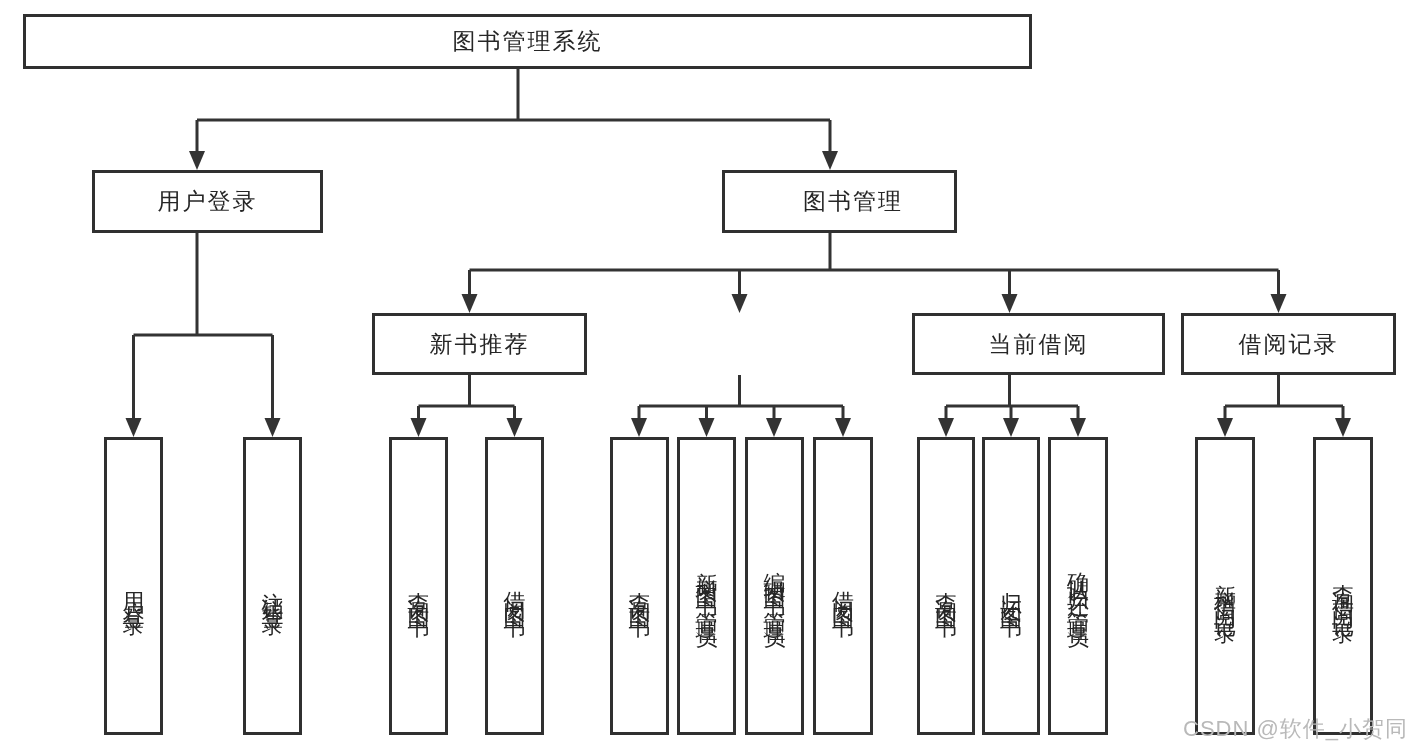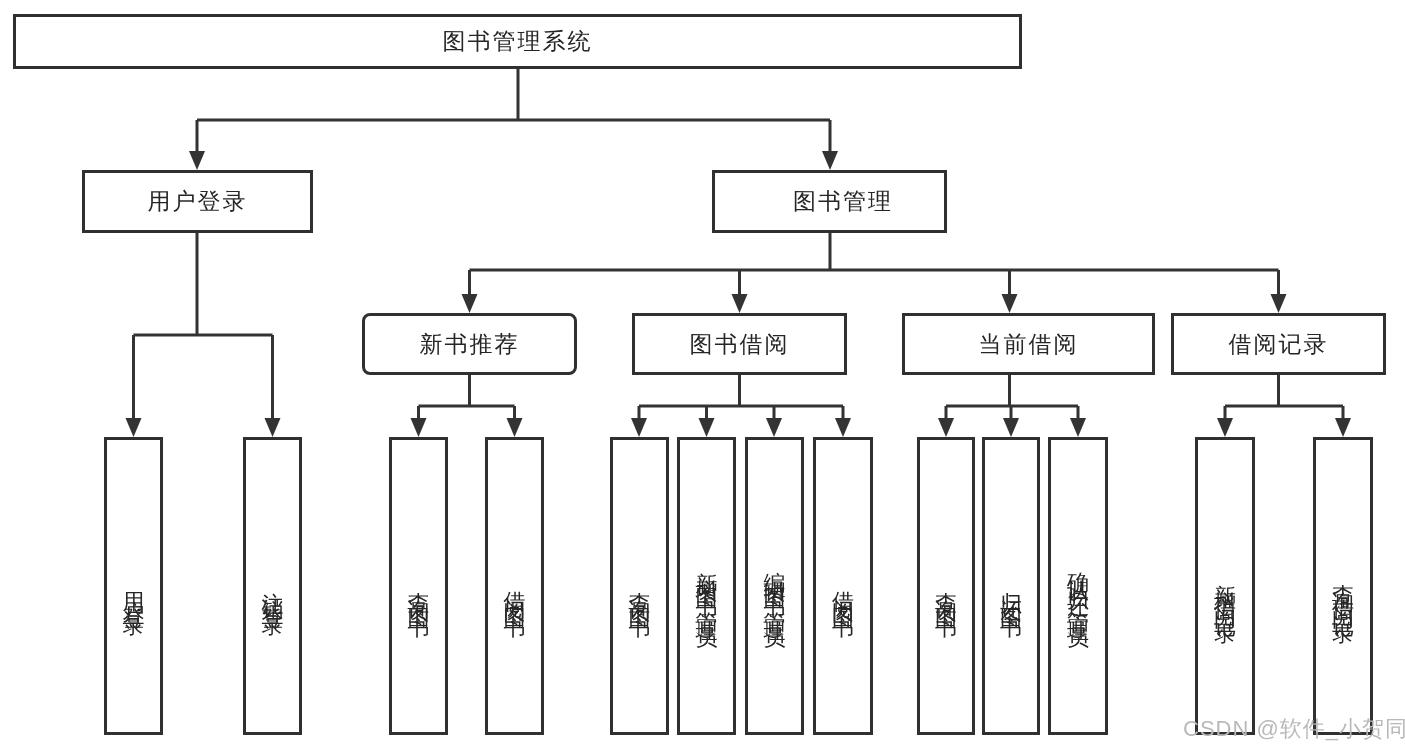--- a/index.html
+++ b/index.html
@@ -30,34 +30,35 @@
     color: #262626;
     display: flex;
     align-items: center;
     justify-content: center;
     text-align: center;
   }
   .node.h {
     font-size: 23px;
     letter-spacing: 2px;
     line-height: 1;
+    margin-left: 10px;
   }
   .node.v {
     writing-mode: vertical-rl;
     text-orientation: mixed;
     font-size: 22px;
     letter-spacing: 8px;
     line-height: 1;
     padding-top: 8px;
   }
   
   #n-root          { left: 13px;  top: 14px;  width: 1009px; height: 55px; }
   #n-user-login    { left: 82px;  top: 170px; width: 231px;  height: 63px; }
   #n-book-mgmt     { left: 712px; top: 170px; width: 235px;  height: 63px; padding-left: 27px; }
-  #n-new-book-rec  { left: 362px; top: 313px; width: 215px;  height: 62px; border-radius: 8px; }
+  #n-new-book-rec  { left: 362px; top: 313px; width: 215px;  height: 62px; }
   #n-book-borrow   { left: 632px; top: 313px; width: 215px;  height: 62px; }
   #n-current-borrow{ left: 902px; top: 313px; width: 253px;  height: 62px; }
   #n-borrow-record { left: 1171px;top: 313px; width: 215px;  height: 62px; }
   .leaf            { top: 437px; height: 298px; width: 59px; }
   #l-user-login    { left: 104px; }
   #l-logout        { left: 243px; }
   #l-query-newrec  { left: 389px; }
   #l-borrow-newrec { left: 485px; }
   #l-query-borrow  { left: 610px; }
   #l-add-book      { left: 677px; }
@@ -139,21 +140,20 @@
       <path class="head" d="M1335 418 L1351 418 L1343 437 Z"></path>
     </g>
   </svg>
 
   <div class="node h" id="n-root">图书管理系统</div>
 
   <div class="node h" id="n-user-login">用户登录</div>
   <div class="node h" id="n-book-mgmt">图书管理</div>
 
   <div class="node h" id="n-new-book-rec">新书推荐</div>
-  <div class="node h" id="n-book-borrow">图书借阅</div>
   <div class="node h" id="n-current-borrow">当前借阅</div>
   <div class="node h" id="n-borrow-record">借阅记录</div>
 
   <div class="node v leaf" id="l-user-login">用户登录</div>
   <div class="node v leaf" id="l-logout">注销登录</div>
 
   <div class="node v leaf" id="l-query-newrec">查询图书</div>
   <div class="node v leaf" id="l-borrow-newrec">借阅图书</div>
 
   <div class="node v leaf" id="l-query-borrow">查询图书</div>

